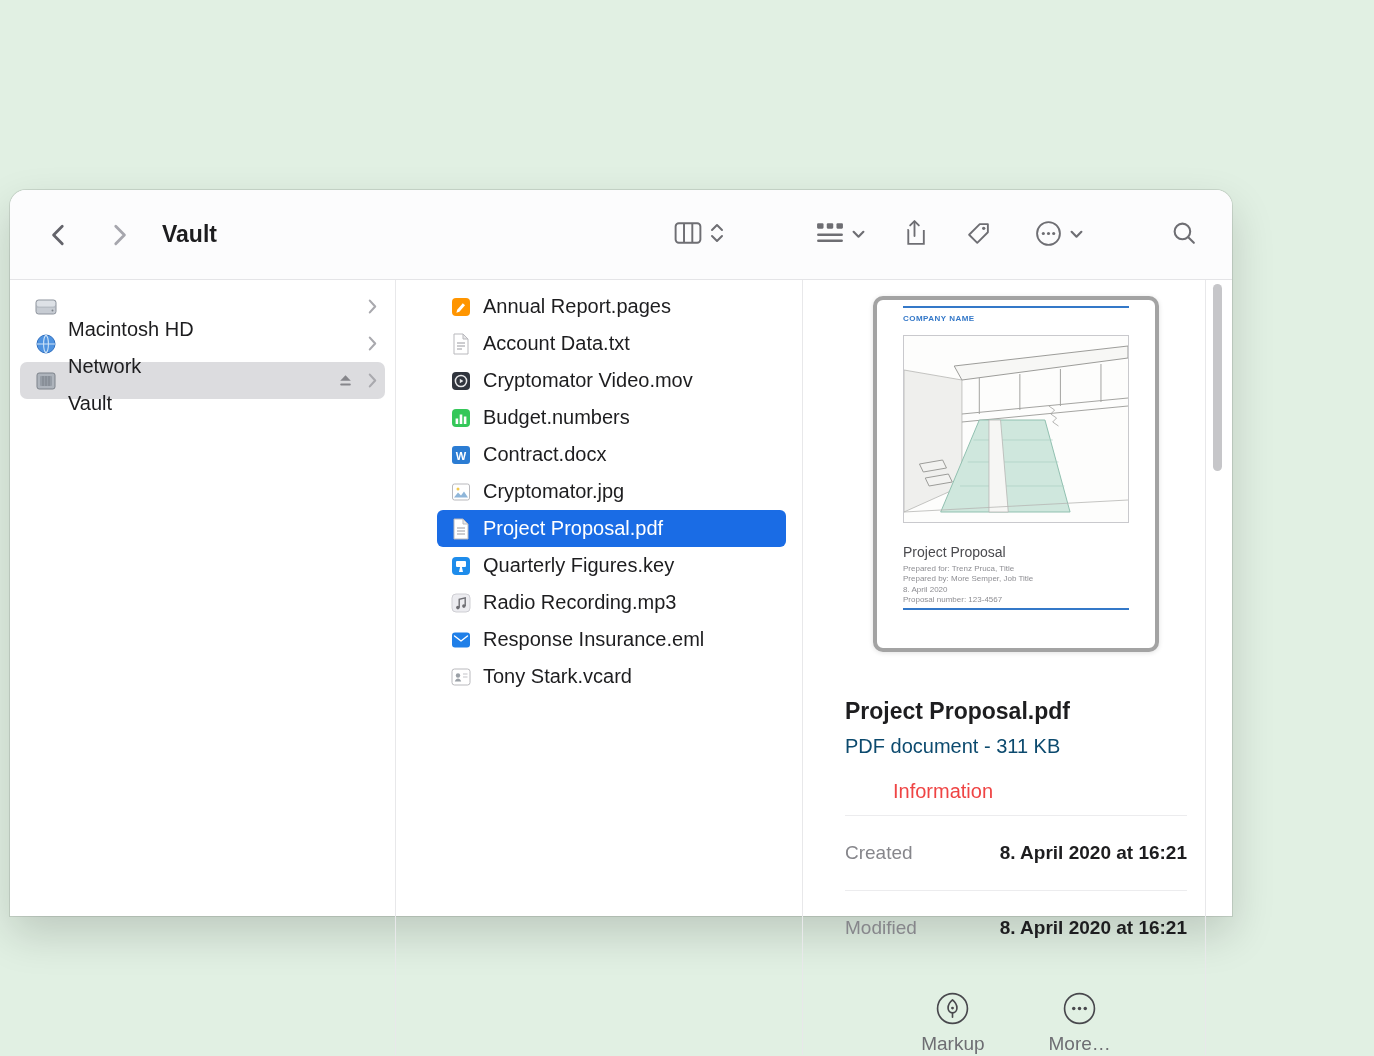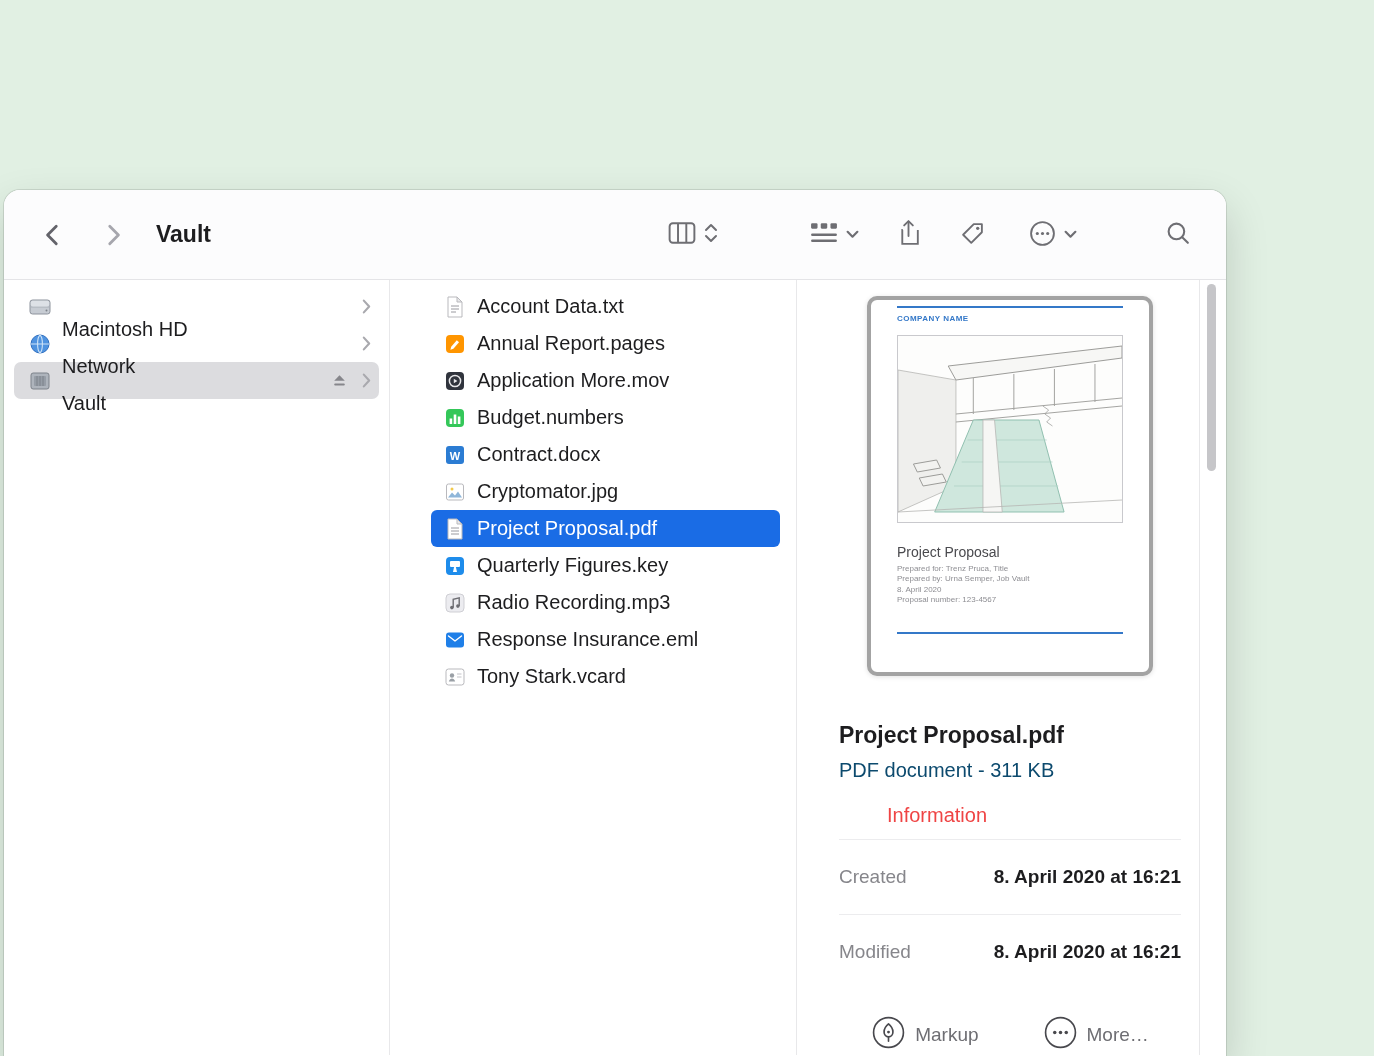--- a/index.html
+++ b/index.html
@@ -3,21 +3,21 @@
 <meta charset="utf-8">
 <style>
   html,body{margin:0;padding:0;}
   body{
     width:1374px;height:1056px;overflow:hidden;
     background:#e1f0e3;
     font-family:"Liberation Sans", sans-serif;
     -webkit-font-smoothing:antialiased;
   }
   .window{
-    position:absolute;left:4px;top:190px;width:1222px;height:866px;
+    position:absolute;left:10px;top:190px;width:1222px;height:726px;
     background:#ffffff;border-radius:16px 16px 0 0;
     box-shadow:0 0 0 1px rgba(0,0,0,.10), 0 18px 44px rgba(0,0,0,.16);
   }
   
   .toolbar{
     height:90px;box-sizing:border-box;display:flex;align-items:center;
     padding:0 34px 0 36px;background:#fcfcfd;border-bottom:1px solid #e4e4e7;
     border-radius:16px 16px 0 0;
   }
   .tb-btn{background:none;border:none;padding:0;margin:0;display:flex;align-items:center;cursor:default;}
@@ -56,22 +56,22 @@
   .thumb-rule-bottom{margin-top:auto;height:2px;background:#3478c8;flex:none;}
   .preview-filename{margin-top:46px;font-size:23px;font-weight:700;color:#1d1d1f;}
   .preview-kind{margin-top:10px;font-size:20px;color:#0c4a6e;}
   .preview-info-title{margin-top:22px;font-size:20px;font-weight:400;color:#ef4444;margin-left:48px;}
   .info-rows{margin-top:12px;}
   .info-row{display:flex;justify-content:space-between;align-items:center;
     padding:26px 0;border-top:1px solid #ececee;font-size:19px;}
   .info-label{color:#86868b;}
   .info-value{color:#1d1d1f;font-weight:600;}
   .preview-actions{display:flex;justify-content:center;gap:64px;margin-top:26px;}
-  .action{background:none;border:none;display:flex;flex-direction:row;align-items:center;
-    gap:9px;font-size:19px;color:#6e6e73;font-family:inherit;cursor:default;padding:0;}
+  .action{background:none;border:none;display:flex;flex-direction:column;align-items:center;
+    gap:2px;font-size:19px;color:#6e6e73;font-family:inherit;cursor:default;padding:0;}
   
   .scroll-track{width:26px;border-left:1px solid #e8e8ea;position:relative;flex:none;}
   .scroll-thumb{position:absolute;top:4px;left:7px;width:9px;height:187px;border-radius:5px;background:#c6c6c9;}
 </style>
 </head>
 <body>
 
 <div class="window">
   <div class="toolbar">
     <button class="tb-btn">
@@ -231,51 +231,51 @@
             <svg width="9" height="15" viewBox="0 0 8 14">
               <path d="M1.5 1.5L6.5 7l-5 5.5" stroke="#a9a9ae" stroke-width="2" fill="none" stroke-linecap="round" stroke-linejoin="round"></path>
             </svg>
           </span>
   </div>
 </aside>
     <section class="file-list">
   <div class="file-row">
     <span class="file-icon">
             <svg width="20" height="22" viewBox="0 0 20 22">
+              <rect x="1" y="2" width="18" height="18" rx="4" fill="#ff9500"></rect>
+              <path d="M6.2 13.8l5.6-6.6 2.2 2-5.6 6.6-3 1z" fill="#fff"></path>
+            </svg>
+          </span>
+    <span class="file-label">Annual Report.pages</span>
+  </div>
+
+  <div class="file-row">
+    <span class="file-icon">
+            <svg width="20" height="22" viewBox="0 0 20 22">
               <path d="M3 1h9l5 5v15H3z" fill="#fff" stroke="#b9b9bd"></path>
               <path d="M12 1l5 5h-5z" fill="#e8e8ea" stroke="#b9b9bd"></path>
               <g stroke="#9a9aa0">
                 <line x1="6" y1="10" x2="14" y2="10"></line>
                 <line x1="6" y1="13" x2="14" y2="13"></line>
                 <line x1="6" y1="16" x2="11" y2="16"></line>
               </g>
             </svg>
           </span>
     <span class="file-label">Account Data.txt</span>
   </div>
 
   <div class="file-row">
     <span class="file-icon">
             <svg width="20" height="22" viewBox="0 0 20 22">
-              <rect x="1" y="2" width="18" height="18" rx="4" fill="#ff9500"></rect>
-              <path d="M6.2 13.8l5.6-6.6 2.2 2-5.6 6.6-3 1z" fill="#fff"></path>
-            </svg>
-          </span>
-    <span class="file-label">Annual Report.pages</span>
-  </div>
-
-  <div class="file-row">
-    <span class="file-icon">
-            <svg width="20" height="22" viewBox="0 0 20 22">
               <rect x="1" y="2" width="18" height="18" rx="4" fill="#30343d"></rect>
               <circle cx="10" cy="11" r="5.6" fill="none" stroke="#e8e8ea" stroke-width="1.5"></circle>
               <path d="M8.8 8.7l3.6 2.3-3.6 2.3z" fill="#e8e8ea"></path>
             </svg>
           </span>
-    <span class="file-label">Application More.mov</span>
+    <span class="file-label">Cryptomator Video.mov</span>
   </div>
 
   <div class="file-row">
     <span class="file-icon">
             <svg width="20" height="22" viewBox="0 0 20 22">
               <rect x="1" y="2" width="18" height="18" rx="4" fill="#34c759"></rect>
               <rect x="4.6" y="11.5" width="2.6" height="5.5" fill="#fff"></rect>
               <rect x="8.7" y="7.5" width="2.6" height="9.5" fill="#fff"></rect>
               <rect x="12.8" y="9.5" width="2.6" height="7.5" fill="#fff"></rect>
             </svg>
@@ -393,21 +393,21 @@
             <line x1="0" y1="176" x2="232" y2="164" stroke="#b5b5b2" stroke-width="0.8"></line>
             <g stroke="#9a9a97" stroke-width="1" fill="#f2f2f0">
               <polygon points="16,128 40,124 44,132 20,136"></polygon>
               <polygon points="22,142 46,138 50,146 26,150"></polygon>
             </g>
           </svg>
         </div>
         <div class="thumb-title">Project Proposal</div>
         <div class="thumb-meta">
             <div>Prepared for: Trenz Pruca, Title</div>
-            <div>Prepared by: Urna Semper, Job Vault</div>
+            <div>Prepared by: More Semper, Job Title</div>
             <div>8. April 2020</div>
             <div>Proposal number: 123-4567</div>
           </div>
         <div class="thumb-rule-bottom"></div>
       </div>
 
       <div class="preview-filename">Project Proposal.pdf</div>
       <div class="preview-kind">PDF document - 311 KB</div>
       <div class="preview-info-title">Information</div>
       <div class="info-rows">

